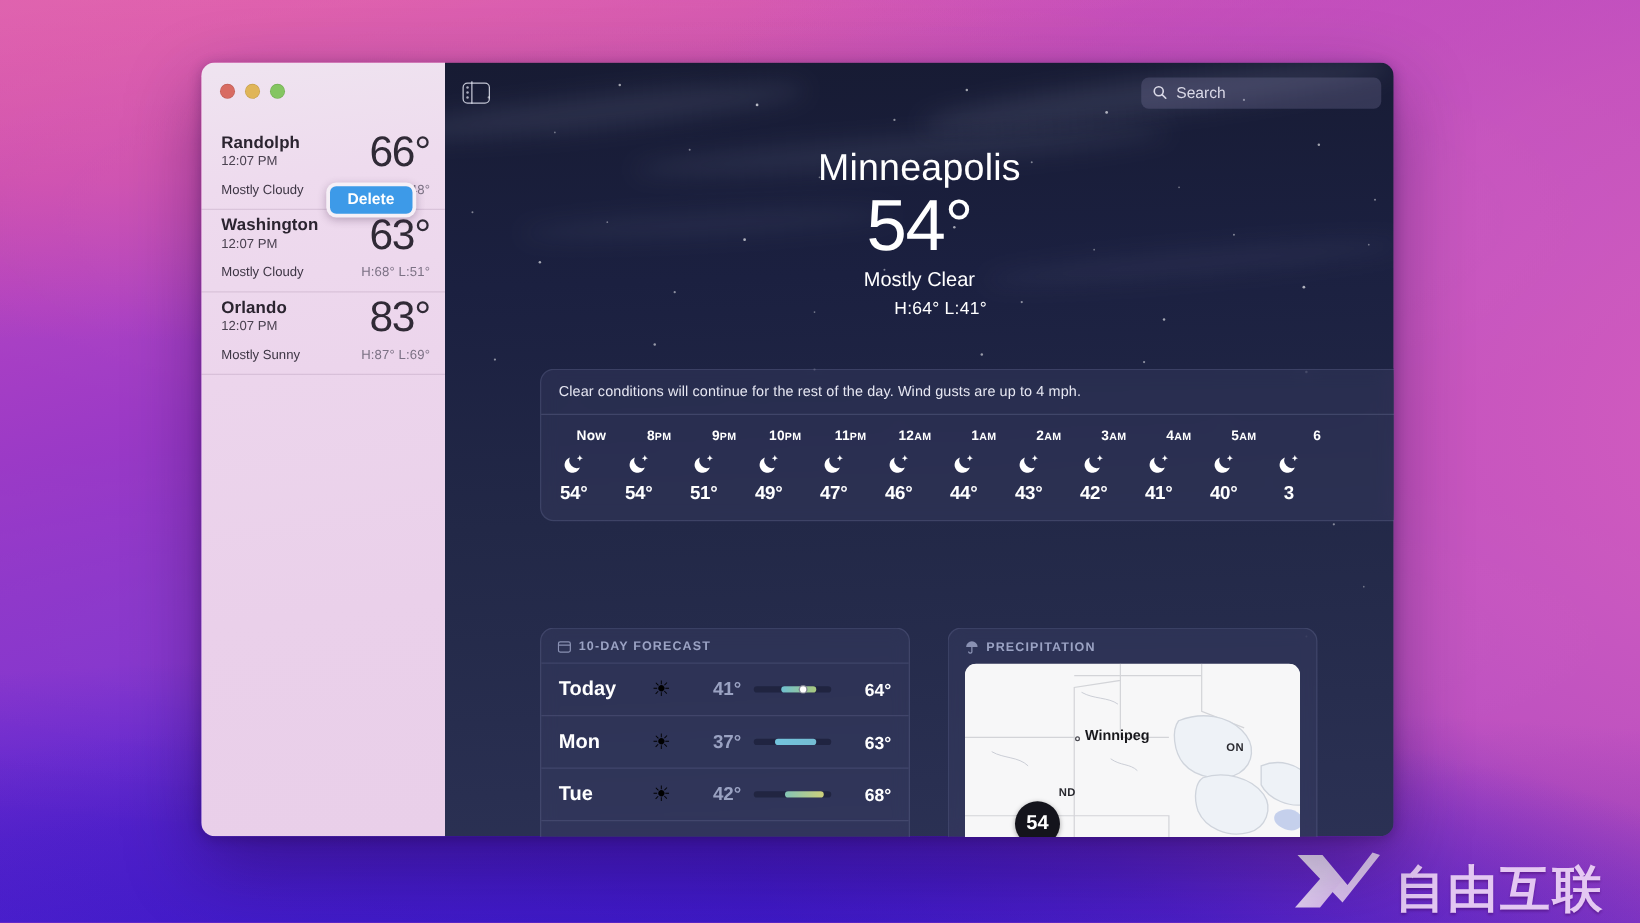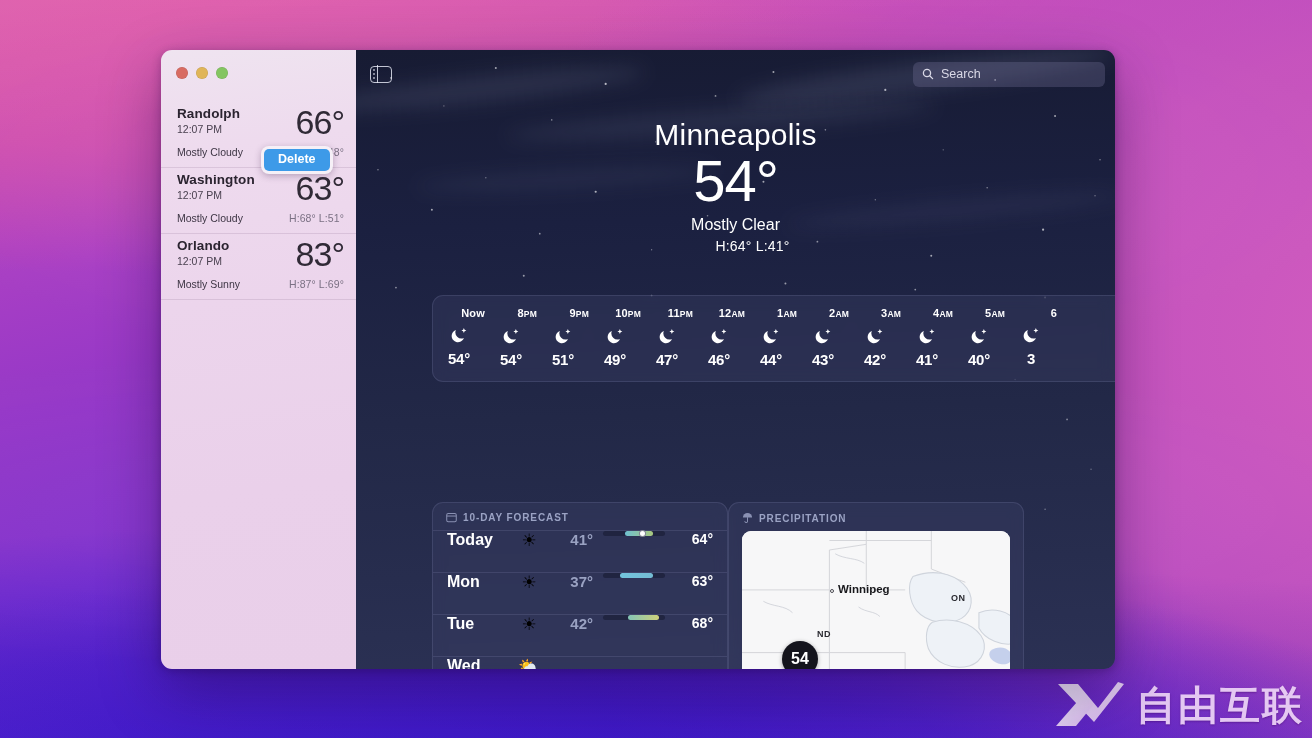--- a/index.html
+++ b/index.html
@@ -39,22 +39,22 @@
   }
   .wp-sweep {
     background:
       radial-gradient(ellipse 70% 34% at 48% 28%, rgba(255,255,255,0.055) 0%, rgba(255,255,255,0) 70%),
       radial-gradient(ellipse 85% 26% at 40% 66%, rgba(255,255,255,0.05) 0%, rgba(255,255,255,0) 72%),
       radial-gradient(ellipse 95% 22% at 55% 88%, rgba(40,10,160,0.30) 0%, rgba(40,10,160,0) 74%);
   }
 
   
   #watermark {
-    position:absolute; right:8px; bottom:6px;
-    display:flex; align-items:center; gap:10px;
+    position:absolute; right:28px; bottom:6px;
+    display:flex; align-items:flex-end; gap:10px;
     opacity:0.9;
   }
   #watermark .wm-x { width:72px; height:54px; display:block; }
   #watermark .wm-text {
     font-size:40px; font-weight:bold; letter-spacing:2px;
     color:#f0d8f8;
     text-shadow:0 1px 2px rgba(60,0,90,0.45);
     font-family:"DejaVu Sans", sans-serif;
     line-height:1;
   }
@@ -190,41 +190,41 @@
   }
   .hour .label { font-size:11px; font-weight:bold; line-height:16px; letter-spacing:0.2px;text-align:right; }
   .hour .label .mer { font-size:8.5px; }
   .hour .icon { height:28px; display:flex; align-items:center; justify-content:center; }
   .hour .val { font-size:15px; font-weight:bold; line-height:20px; letter-spacing:-0.2px; }
 
   
   #cards-row {
     position:absolute; z-index:3;
     left:76px; top:452px; right:-4px;
-    display:flex; gap:0;
+    display:flex; gap:30px;
   }
   .card {
     background:rgba(66,71,110,0.30);
     border:1px solid rgba(160,168,210,0.16);
     border-radius:11px;
     backdrop-filter:blur(7px);
     overflow:hidden;
   }
   #forecast-card { width:296px; flex:0 0 296px; }
   #precip-card  { width:296px; flex:0 0 296px; }
   .card-head {
     display:flex; align-items:center; gap:6px;
     padding:9px 13px 7px;
     font-size:10px; font-weight:bold; letter-spacing:0.9px;
     color:#9ba3c4;
   }
   .card-head svg { opacity:0.85; }
 
   .fc-row {
-    display:flex; 
+    display:flex; align-items:center;
     padding:0 14px;
     height:42px;
     border-top:1px solid rgba(170,176,215,0.15);
   }
   .fc-day { flex:0 0 62px; font-size:16px; font-weight:bold; color:#ffffff; }
   .fc-icon { flex:0 0 40px; text-align:center; font-size:17px; line-height:20px; }
   .fc-lo { flex:0 0 44px; text-align:right; font-size:15px; font-weight:bold; color:#9aa2c2; }
   .fc-bar-wrap {
     flex:1; height:5px; margin:0 10px;
     background:rgba(20,24,48,0.55); border-radius:3px; position:relative;
@@ -422,20 +422,21 @@
     </div>
 
     <div id="hero">
       <div class="city">Minneapolis</div>
       <div class="temp">54°</div>
       <div class="cond">Mostly Clear</div>
       <div class="hl">H:64°  L:41°</div>
     </div>
 
     <div id="hourly-card">
+      <div id="hourly-summary">Clear conditions will continue for the rest of the day. Wind gusts are up to 4 mph.</div>
       <div id="hourly-strip">
           <div class="hour">
             <div class="label">Now</div>
             <div class="icon">
               <svg width="19" height="19" viewBox="0 0 20 20">
                 <path d="M14.6 12.6A6.4 6.4 0 0 1 6.2 4.2a6.6 6.6 0 1 0 8.4 8.4z" fill="#ffffff"></path>
                 <path d="M14.6 2.2l.75 1.85 1.85.75-1.85.75-.75 1.85-.75-1.85-1.85-.75 1.85-.75z" fill="#ffffff"></path>
               </svg>
             </div>
             <div class="val">54°</div>

